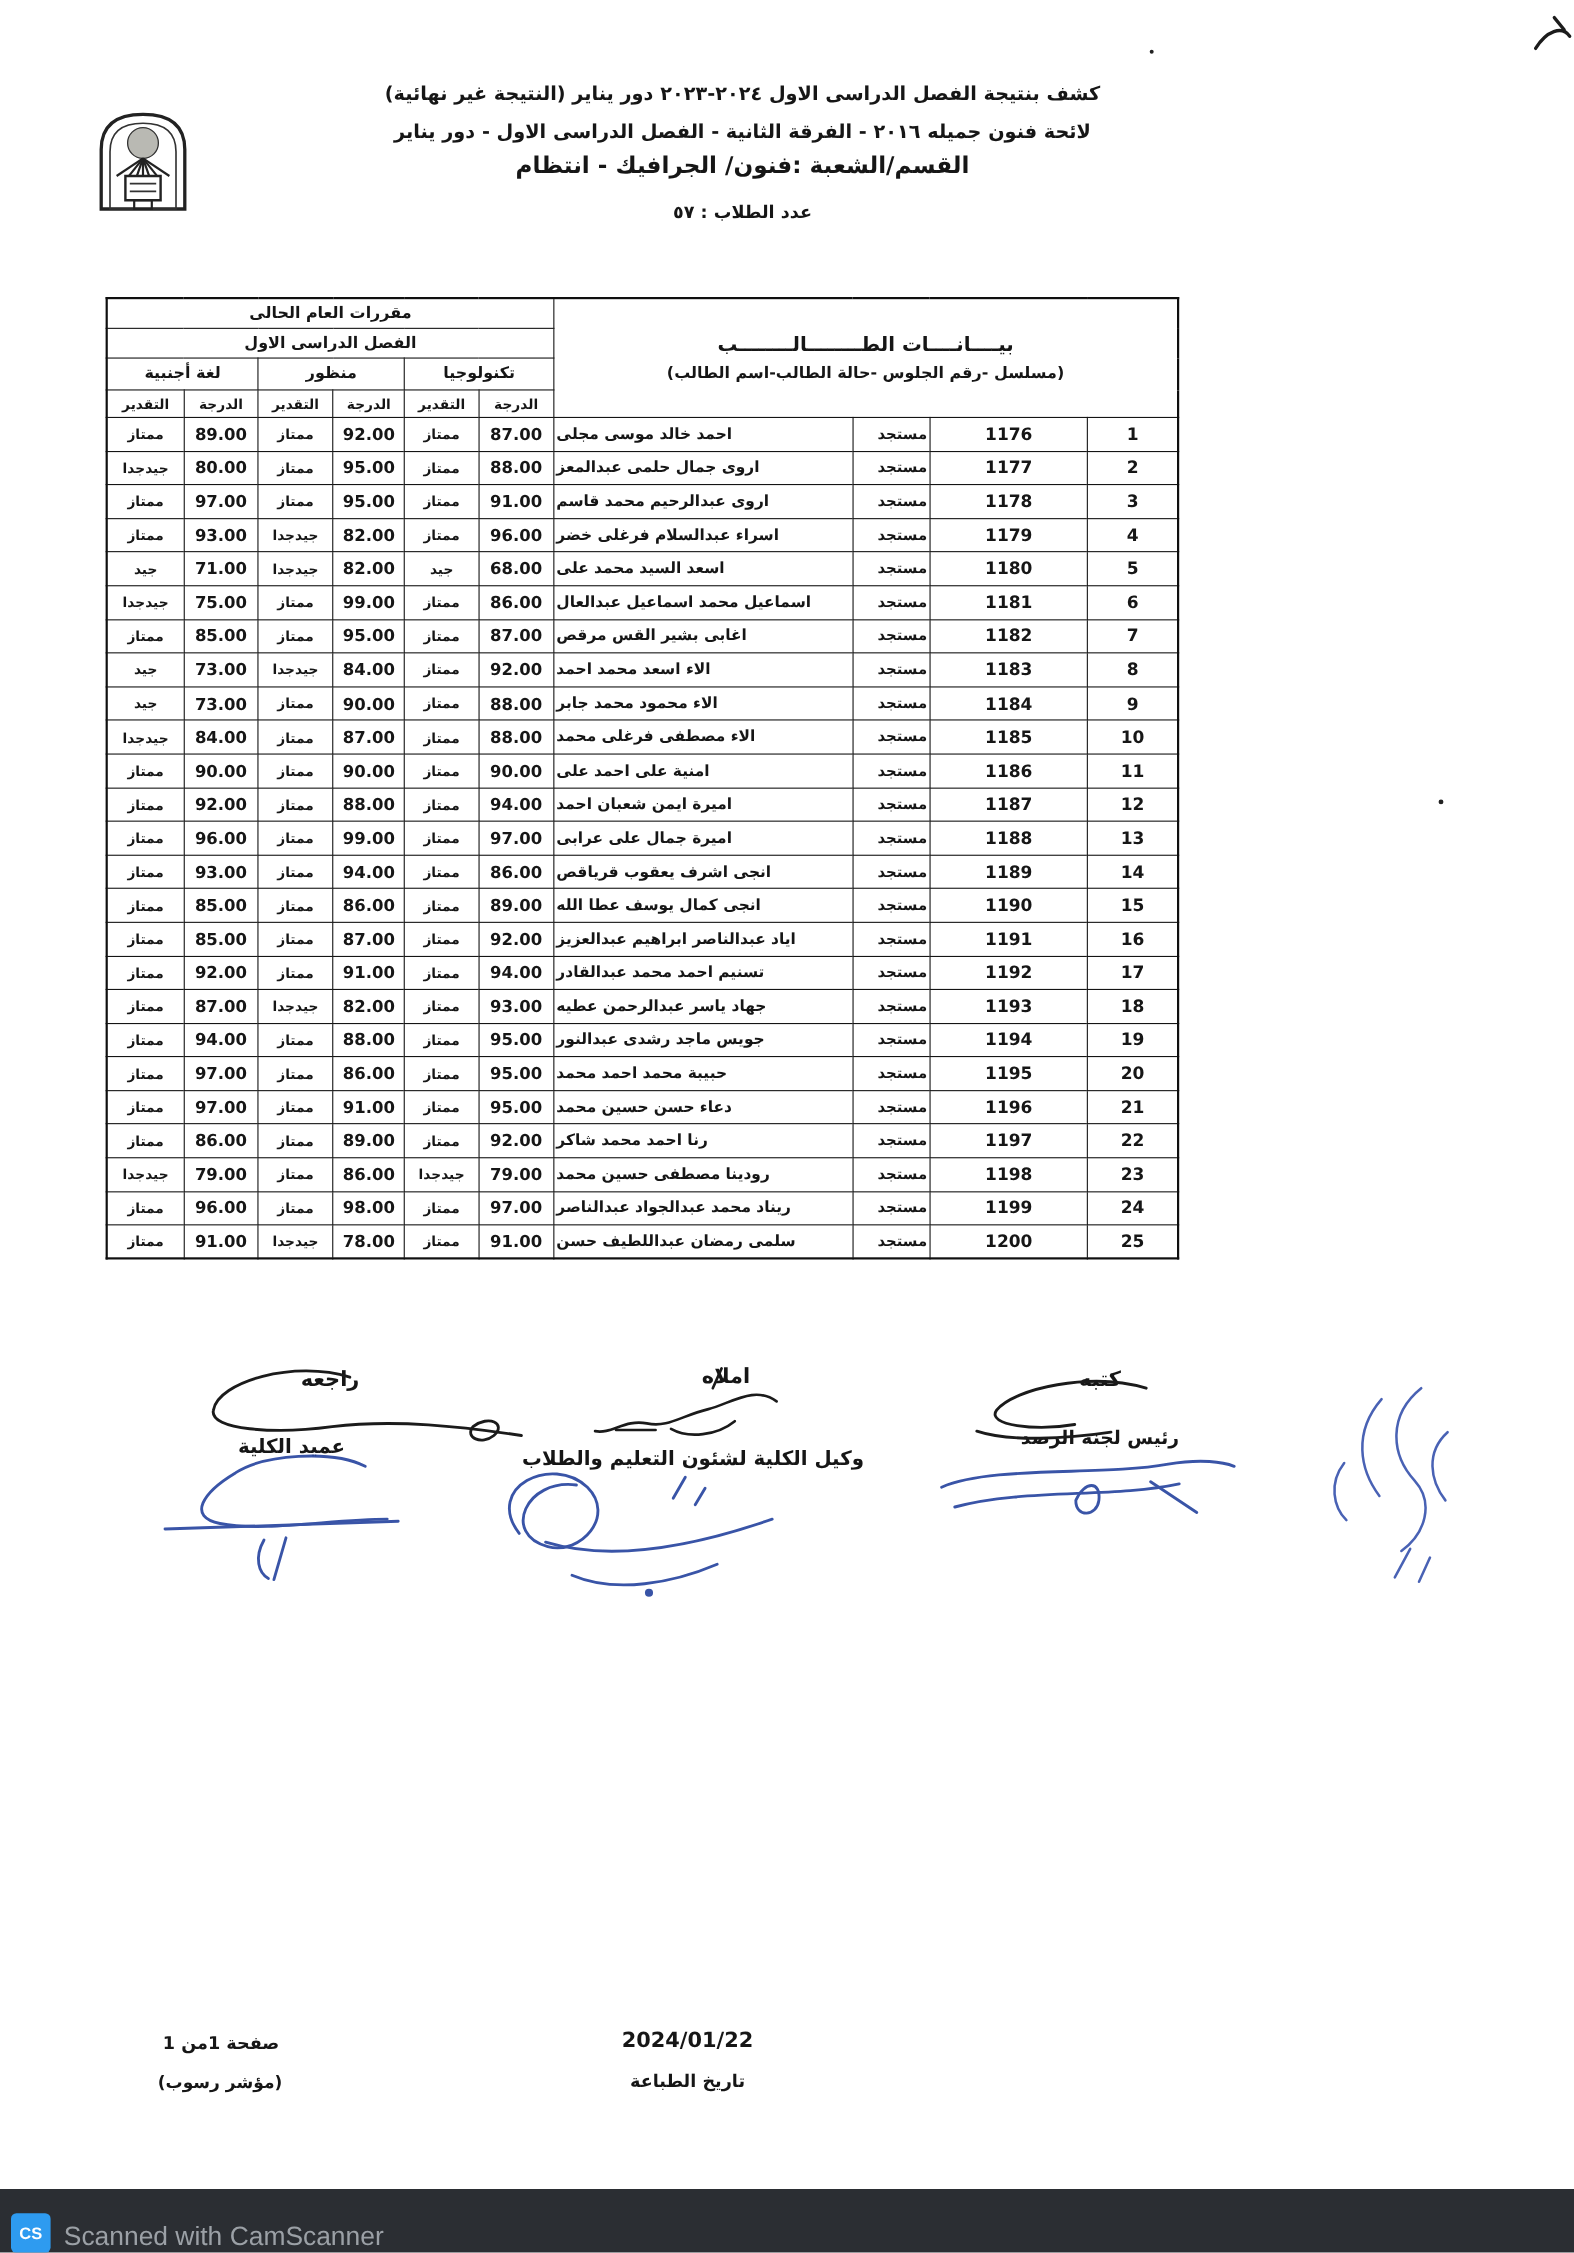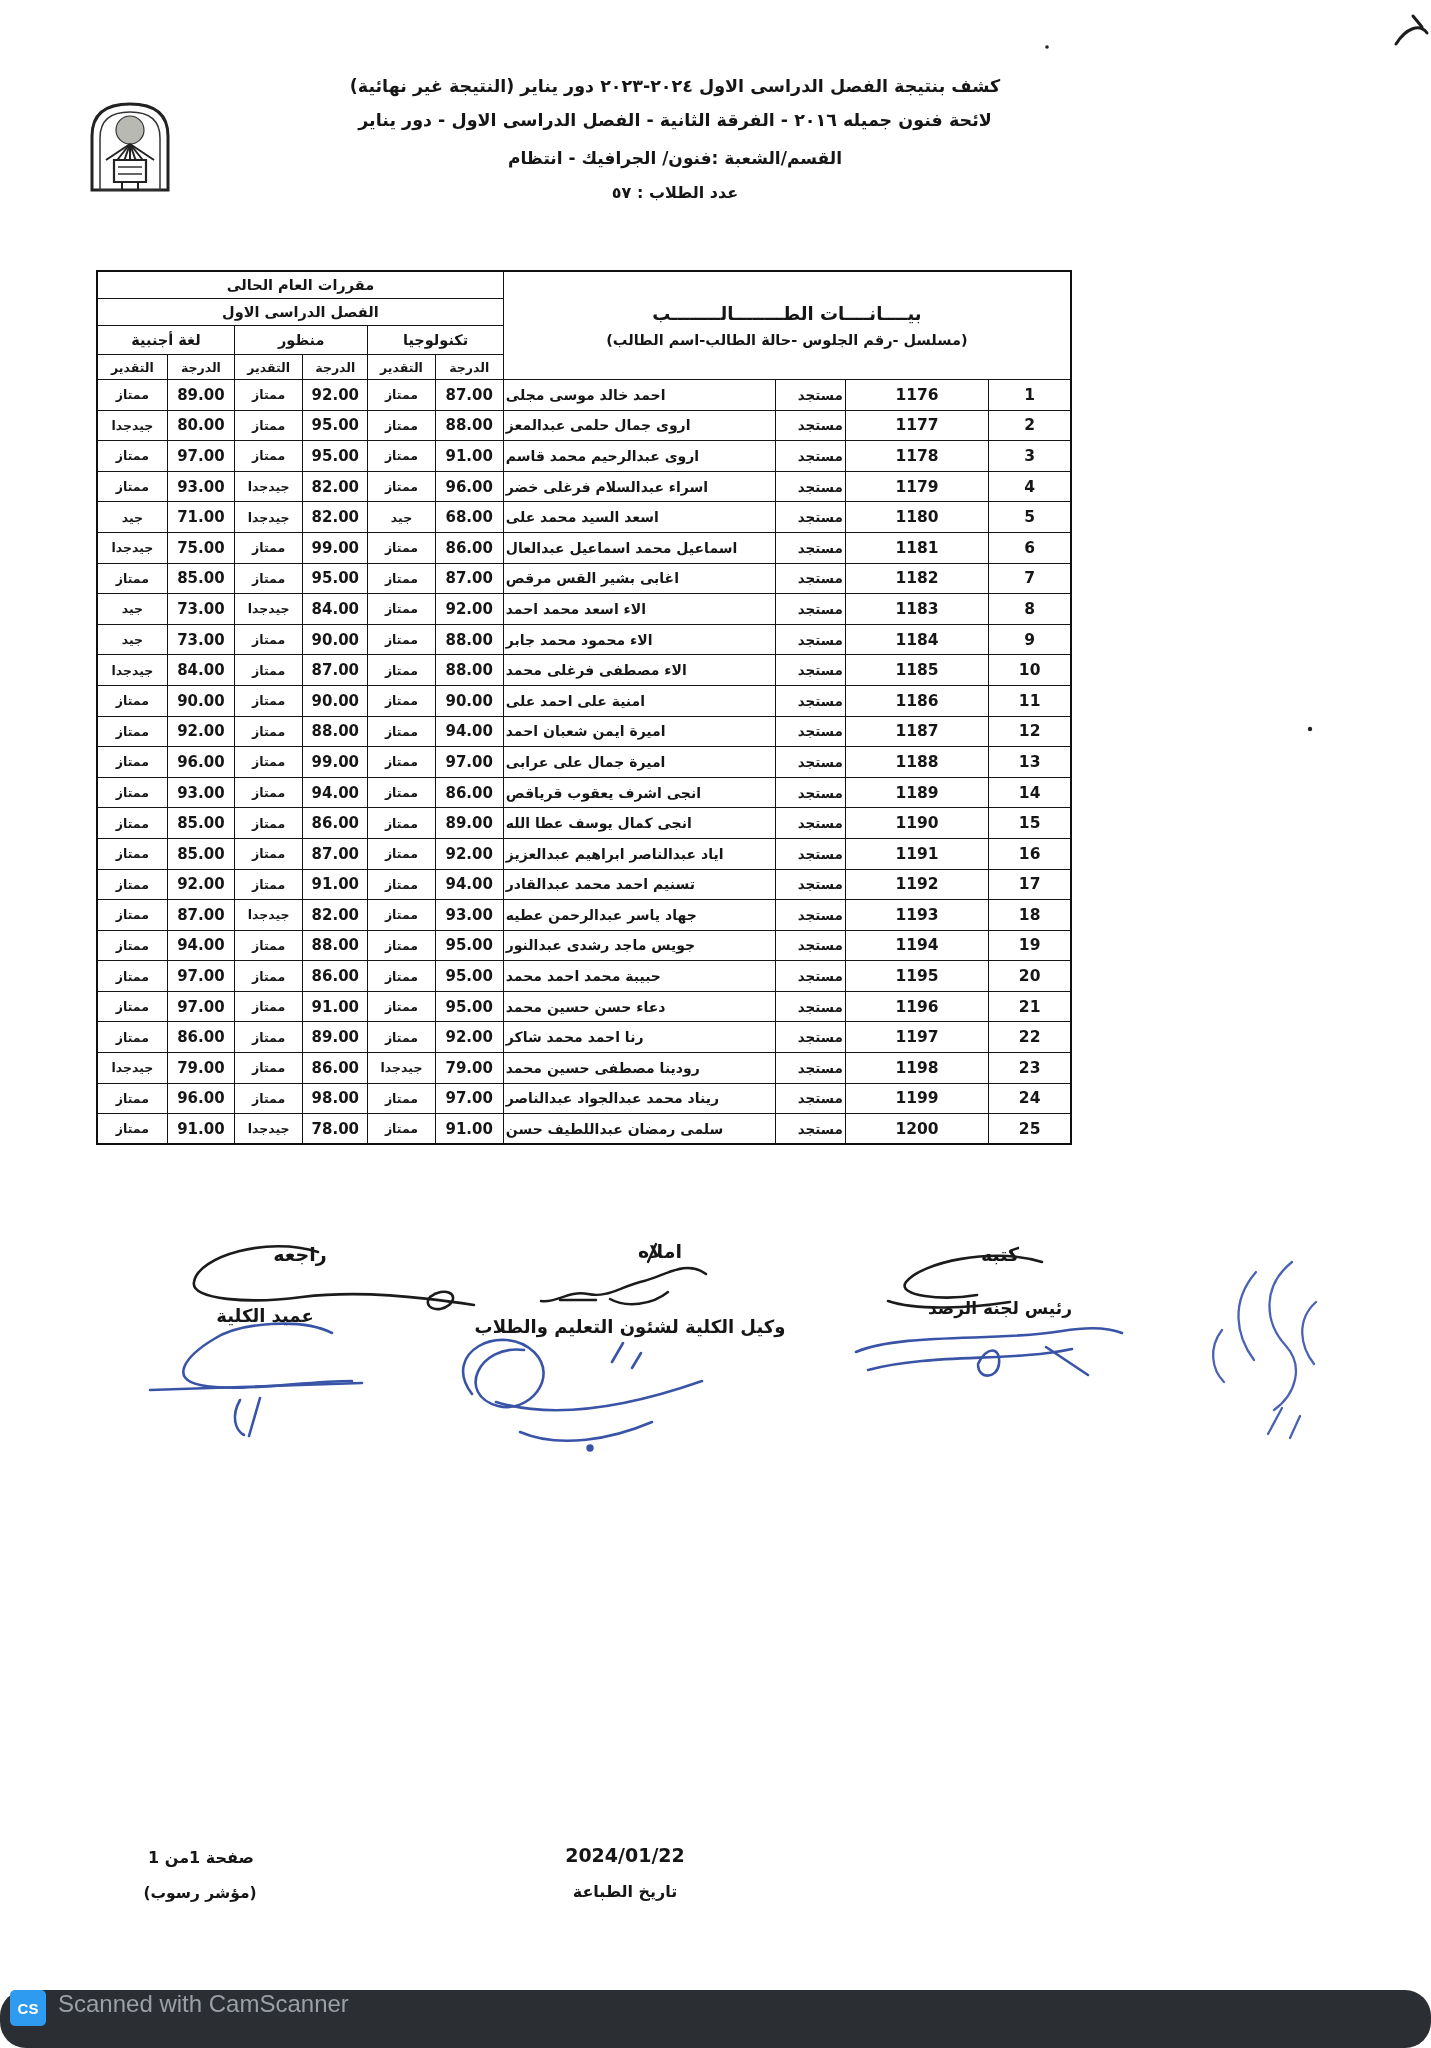--- a/index.html
+++ b/index.html
@@ -5,21 +5,21 @@
   html,body{margin:0;padding:0;background:#e9e9e9;}
   .page{
     position:relative;width:1431px;height:2048px;background:#ffffff;
     font-family:"DejaVu Sans",sans-serif;color:#161616;overflow:hidden;
     margin:0 auto;
   }
   .abs{position:absolute;}
   .hdr{left:320px;width:710px;text-align:center;font-weight:bold;direction:rtl;}
   .hdr1{top:76px;font-size:17.5px;}
   .hdr2{top:110px;font-size:17.5px;}
-  .hdr3{top:148px;font-size:17px;}
+  .hdr3{top:138px;font-size:21px;}
   .hdr4{top:183px;font-size:16px;}
 
   table.results{
     position:absolute;left:96px;top:270px;width:976px;
     border-collapse:collapse;table-layout:fixed;direction:rtl;
     font-family:"DejaVu Sans",sans-serif;
   }
   table.results th,table.results td{
     border:1.6px solid #141414;padding:0 2px;overflow:hidden;white-space:nowrap;
   }
@@ -37,21 +37,21 @@
   td.c-name{text-align:left;font-size:14px;font-weight:bold;padding-right:4px;}
   td.c-num{text-align:center;font-size:15px;font-weight:bold;}
   td.c-grade{text-align:center;font-size:12.5px;font-weight:bold;}
 
   .sig-label{position:absolute;font-weight:bold;direction:rtl;text-align:center;}
   .overlay{position:absolute;left:0;top:0;pointer-events:none;}
 
   .foot{position:absolute;font-weight:bold;direction:rtl;text-align:center;}
 
   .cam-bar{position:absolute;left:0;top:1990px;width:1431px;height:58px;background:#2b2e33;
-    display:flex;align-items:flex-start;border-radius:26px;}
+    display:flex;align-items:flex-end;}
   .cs-logo{width:36px;height:36px;margin-left:10px;background:#2e9bf0;border-radius:5px;
     display:flex;align-items:center;justify-content:center;color:#ffffff;font-weight:bold;
     font-size:15px;font-family:"Liberation Sans",sans-serif;}
   .cam-text{margin-left:12px;color:#9ba0a6;font-size:24px;font-family:"Liberation Sans",sans-serif;}
 </style>
 </head>
 <body>
 
 <div class="page">
 

